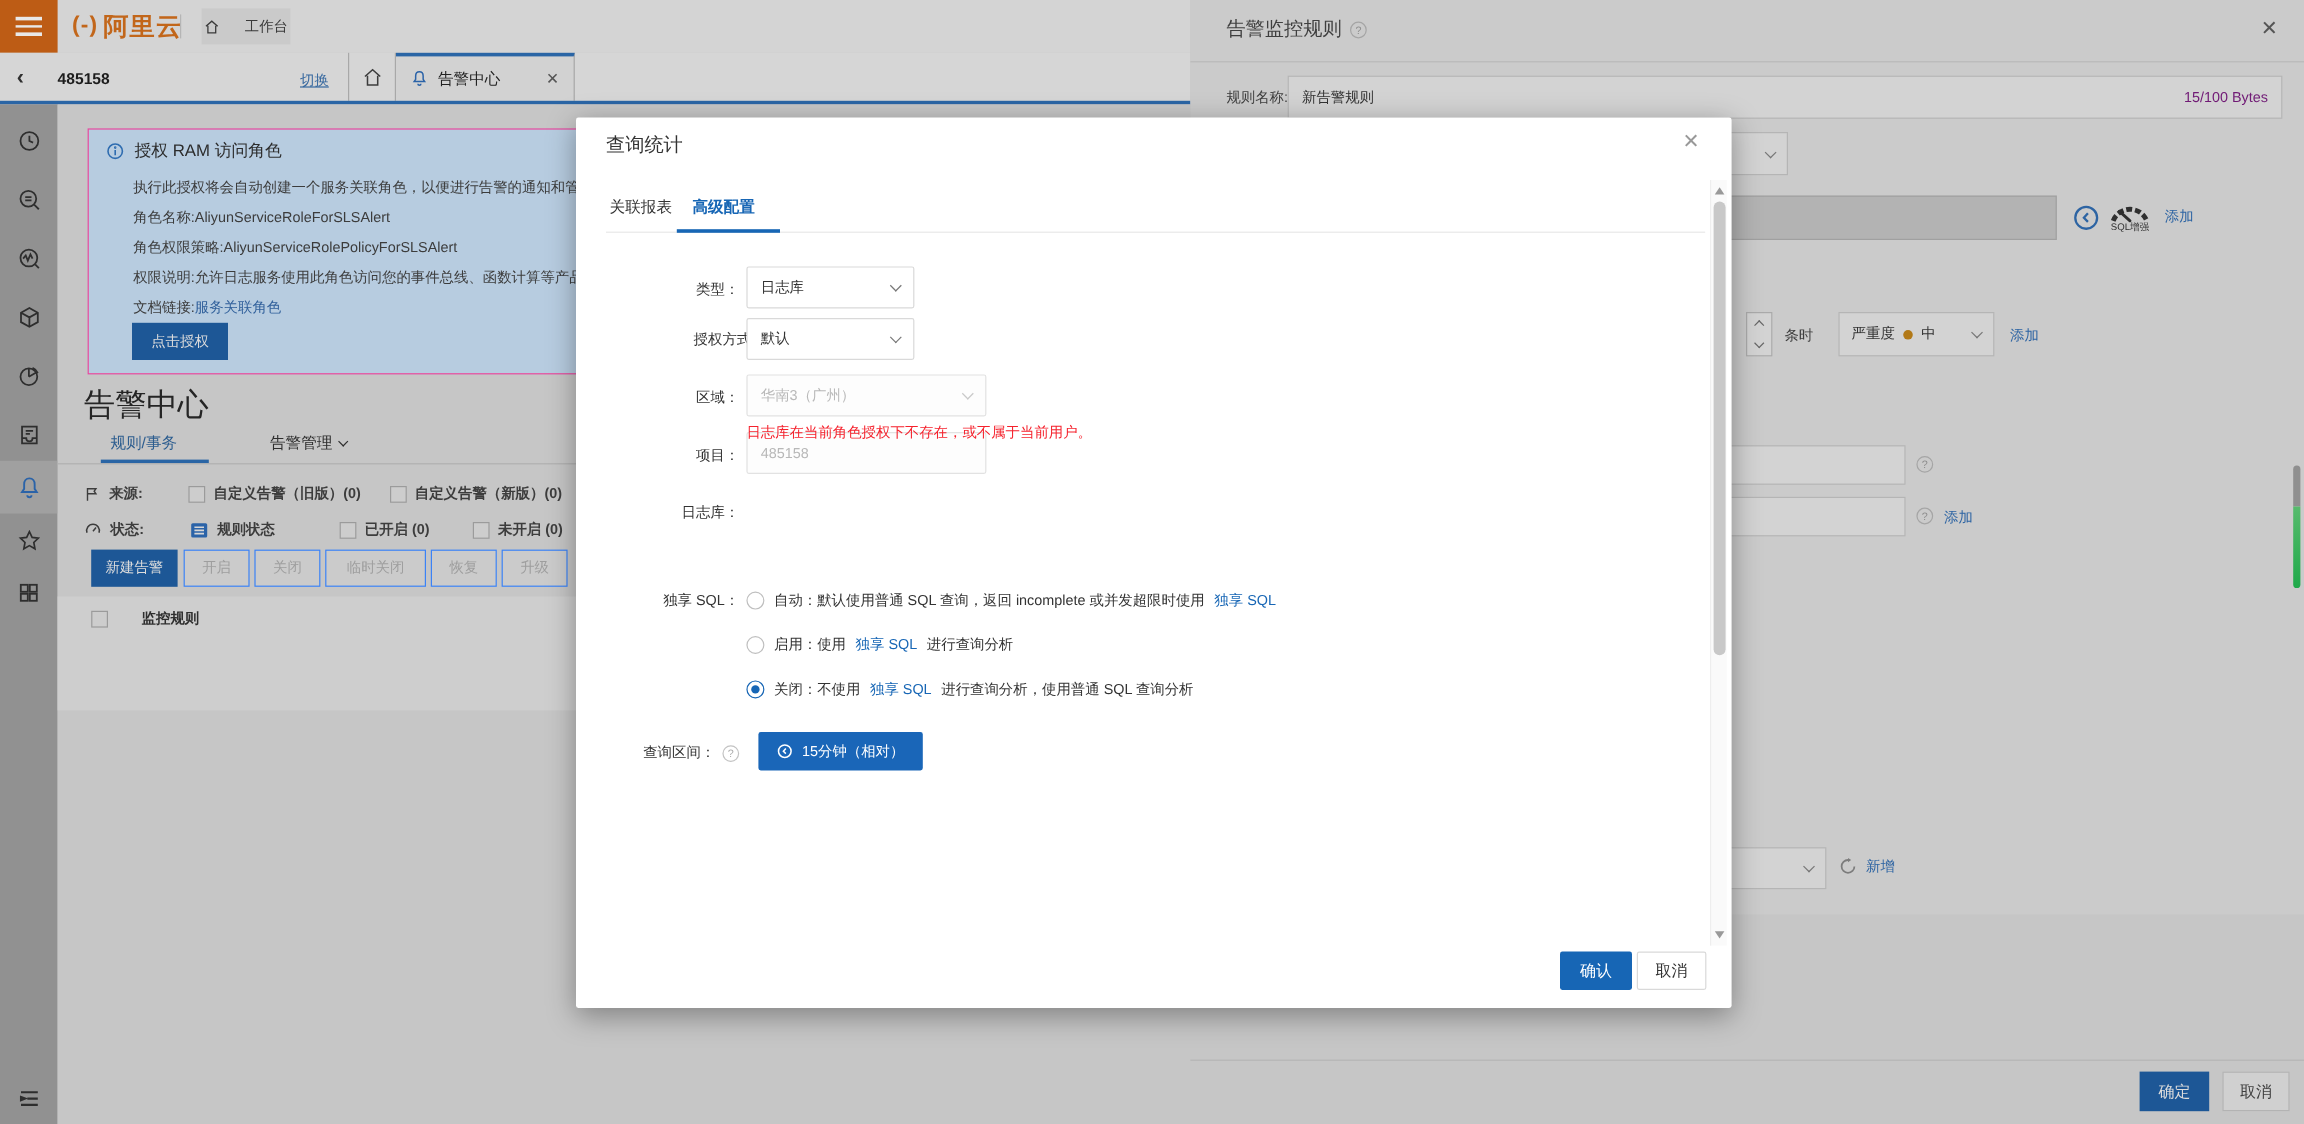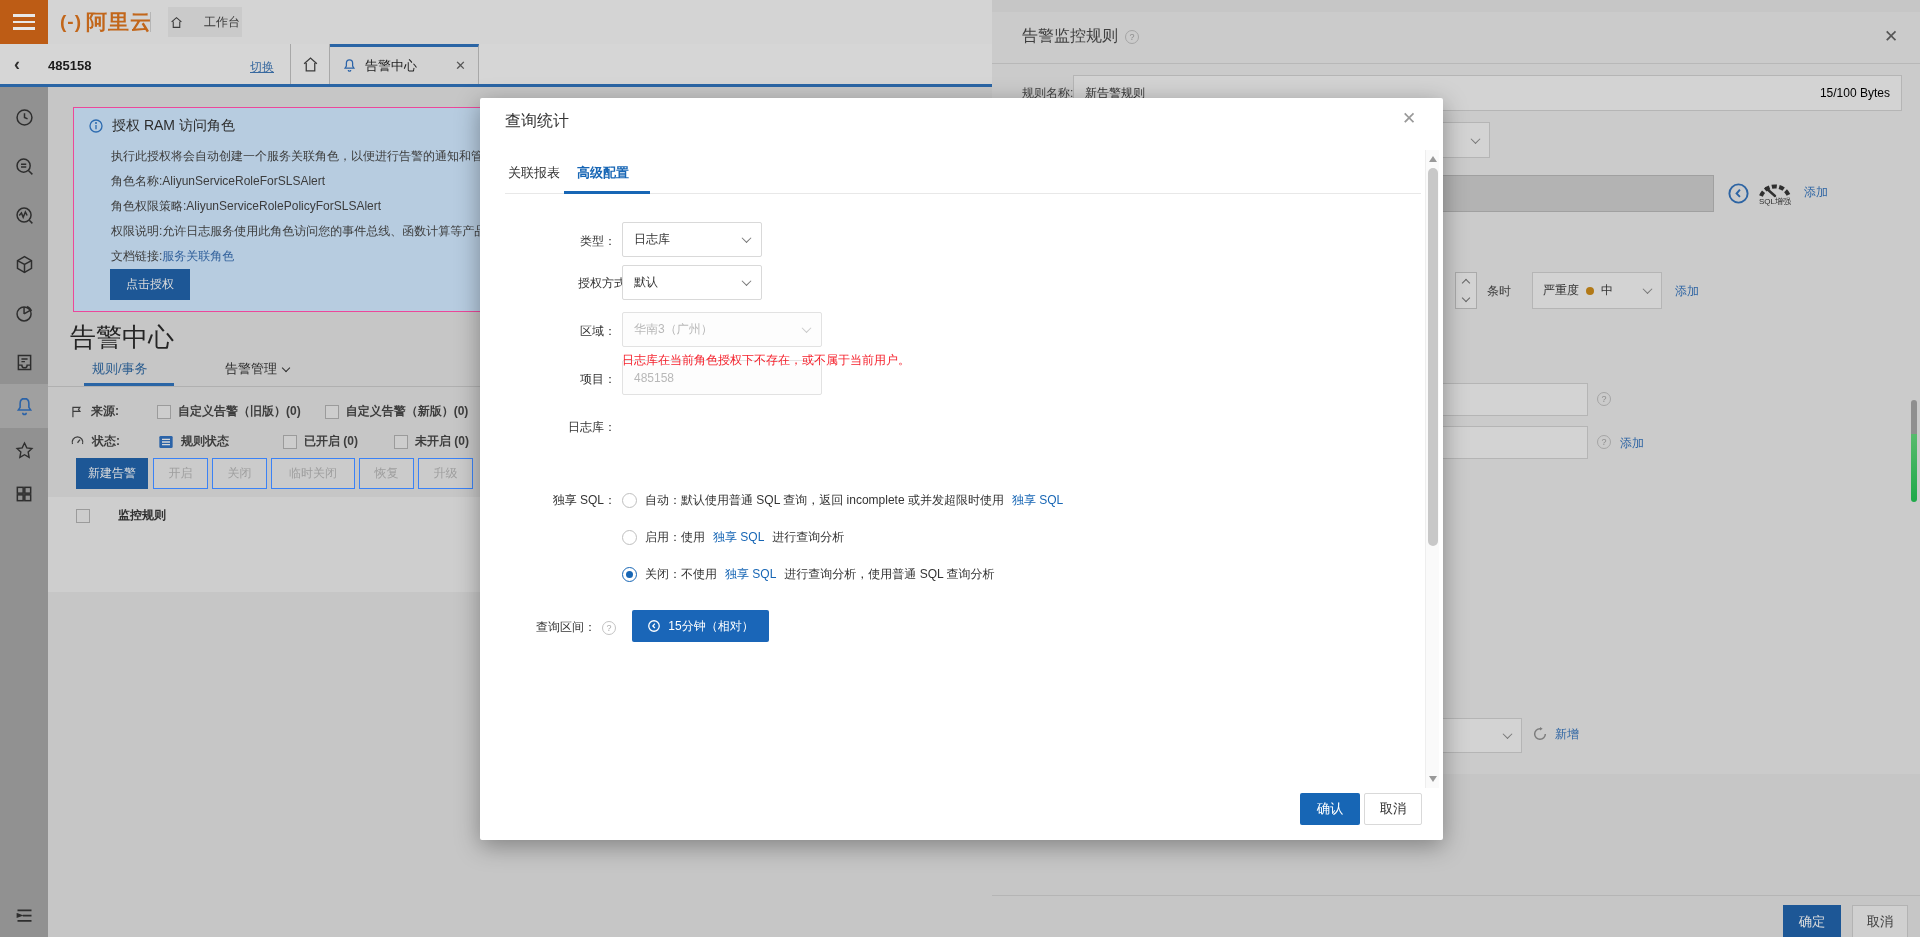--- a/index.html
+++ b/index.html
@@ -49,21 +49,21 @@
   .cb { width:14px; height:14px; border:1px solid #9b9b9b; background:#cdcdcd; display:inline-block; flex:none; cursor:pointer; }
   .cbrow { display:flex; align-items:center; gap:7px; color:#3d3d3d; white-space:nowrap;font-weight:bold; }
 
   .btn-pri-dim { background:#1d5796; color:#dcdcdc; border:none; font-size:12px; cursor:pointer; }
   .btn-dis { background:#cbcbcb; color:#9e9e9e; border:1px solid #3b82f6; font-size:12px; }
 
   .tableblock { left:48px; top:497px; width:944px; height:95px; background:#cecece; }
   .th-row { position:absolute; left:28px; top:10px; display:flex; gap:28px; align-items:center; color:#2f2f2f; font-weight:bold; }
 
   
-  #drawer { position:absolute; left:992px; top:12px; width:928px; height:762px; background:#cbcbcb; z-index:2; }
+  #drawer { position:absolute; left:992px; top:0; width:928px; height:762px; background:#cbcbcb; z-index:2; }
   .dr-hdr { left:0; top:0; width:928px; height:52px; border-bottom:1px solid #b8b8b8; }
   .dr-title { left:30px; top:14px; font-size:16px; color:#3f3f3f; display:flex; align-items:center; gap:7px; }
   .dr-close { left:892px; top:14px; font-size:17px; color:#555; cursor:pointer; }
   .dim-input { background:#d3d3d3; border:1px solid #b5b5b5; color:#333; display:flex; align-items:center; padding:0 11px; }
   .dim-sel { background:#d3d3d3; border:1px solid #b5b5b5; display:flex; align-items:center; padding:0 10px; color:#333; }
   .qm-dim { width:14px; height:14px; border-radius:50%; border:1px solid #a5a5a5; color:#8d8d8d; font-size:9px; display:inline-flex; align-items:center; justify-content:center; flex:none; }
   .dim-blue { color:#2d64a3; cursor:pointer; }
   .stepper { left:463px; top:260px; width:22px; height:37px; border:1px solid #aaa; background:#d3d3d3; display:flex; flex-direction:column; }
   .stepper span { flex:1; display:flex; align-items:center; justify-content:center; cursor:pointer; }
   .chev { width:6px; height:6px; border-right:1.4px solid #666; border-bottom:1.4px solid #666; display:inline-block; }
@@ -321,21 +321,21 @@
     <div class="abs dr-hdr"></div>
     <div class="abs dr-title">
       <span>告警监控规则</span>
       <span class="qm-dim">?</span>
     </div>
     <div class="abs dr-close">✕</div>
 
     <div class="abs" style="left:30px; top:73px; color:#3f3f3f;">规则名称:</div>
     <div class="abs dim-input" style="left:81px; top:63px; width:829px; height:36px;">
       <span>新告警规则</span>
-      <span style="margin-left:auto; color:#000000;">15/100 Bytes</span>
+      <span style="margin-left:auto; color:#701a75;">15/100 Bytes</span>
     </div>
 
     <div class="abs dim-sel" style="left:81px; top:110px; width:417px; height:36px;">
       <span class="caret"></span>
     </div>
 
     <div class="abs dim-input" style="left:81px; top:163px; width:641px; height:37px; background:#b3b3b3; border-color:#a0a0a0;"></div>
     <div class="abs" style="left:735px; top:170px;">
       <svg width="23" height="23" viewBox="0 0 24 24" fill="none" stroke="#2d64a3" stroke-width="2">
           <circle cx="12" cy="12" r="9.5"></circle>

